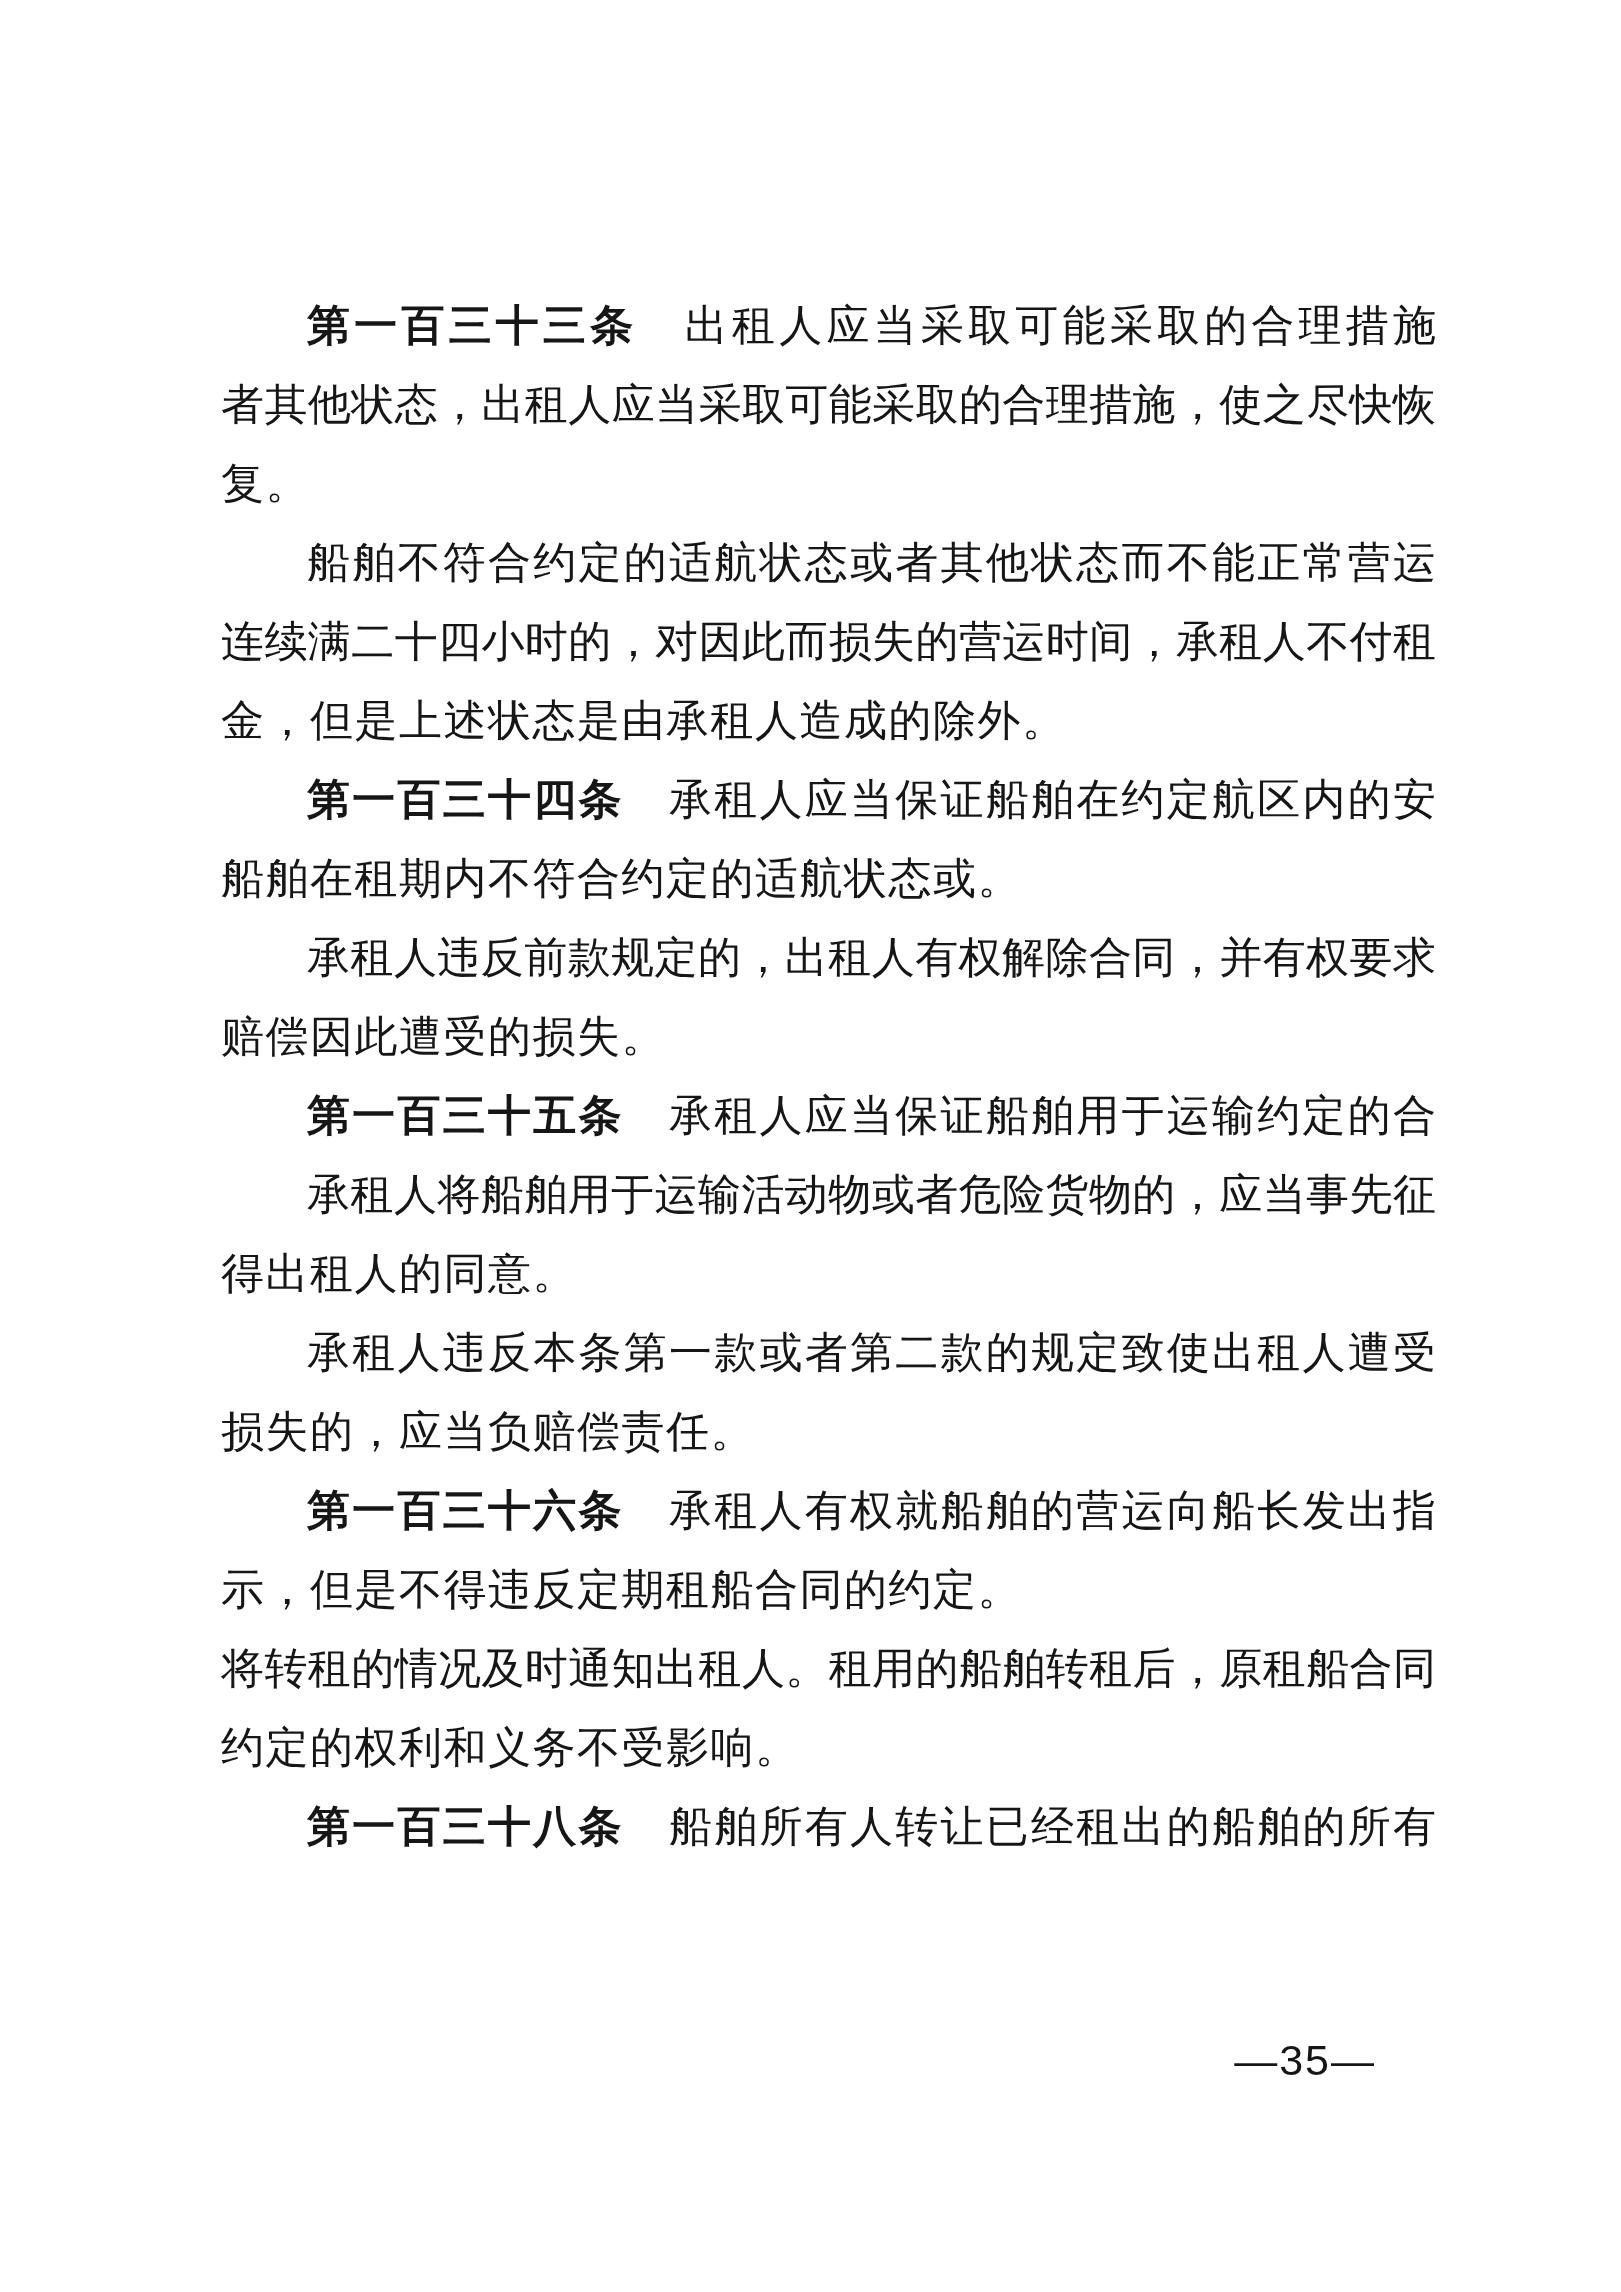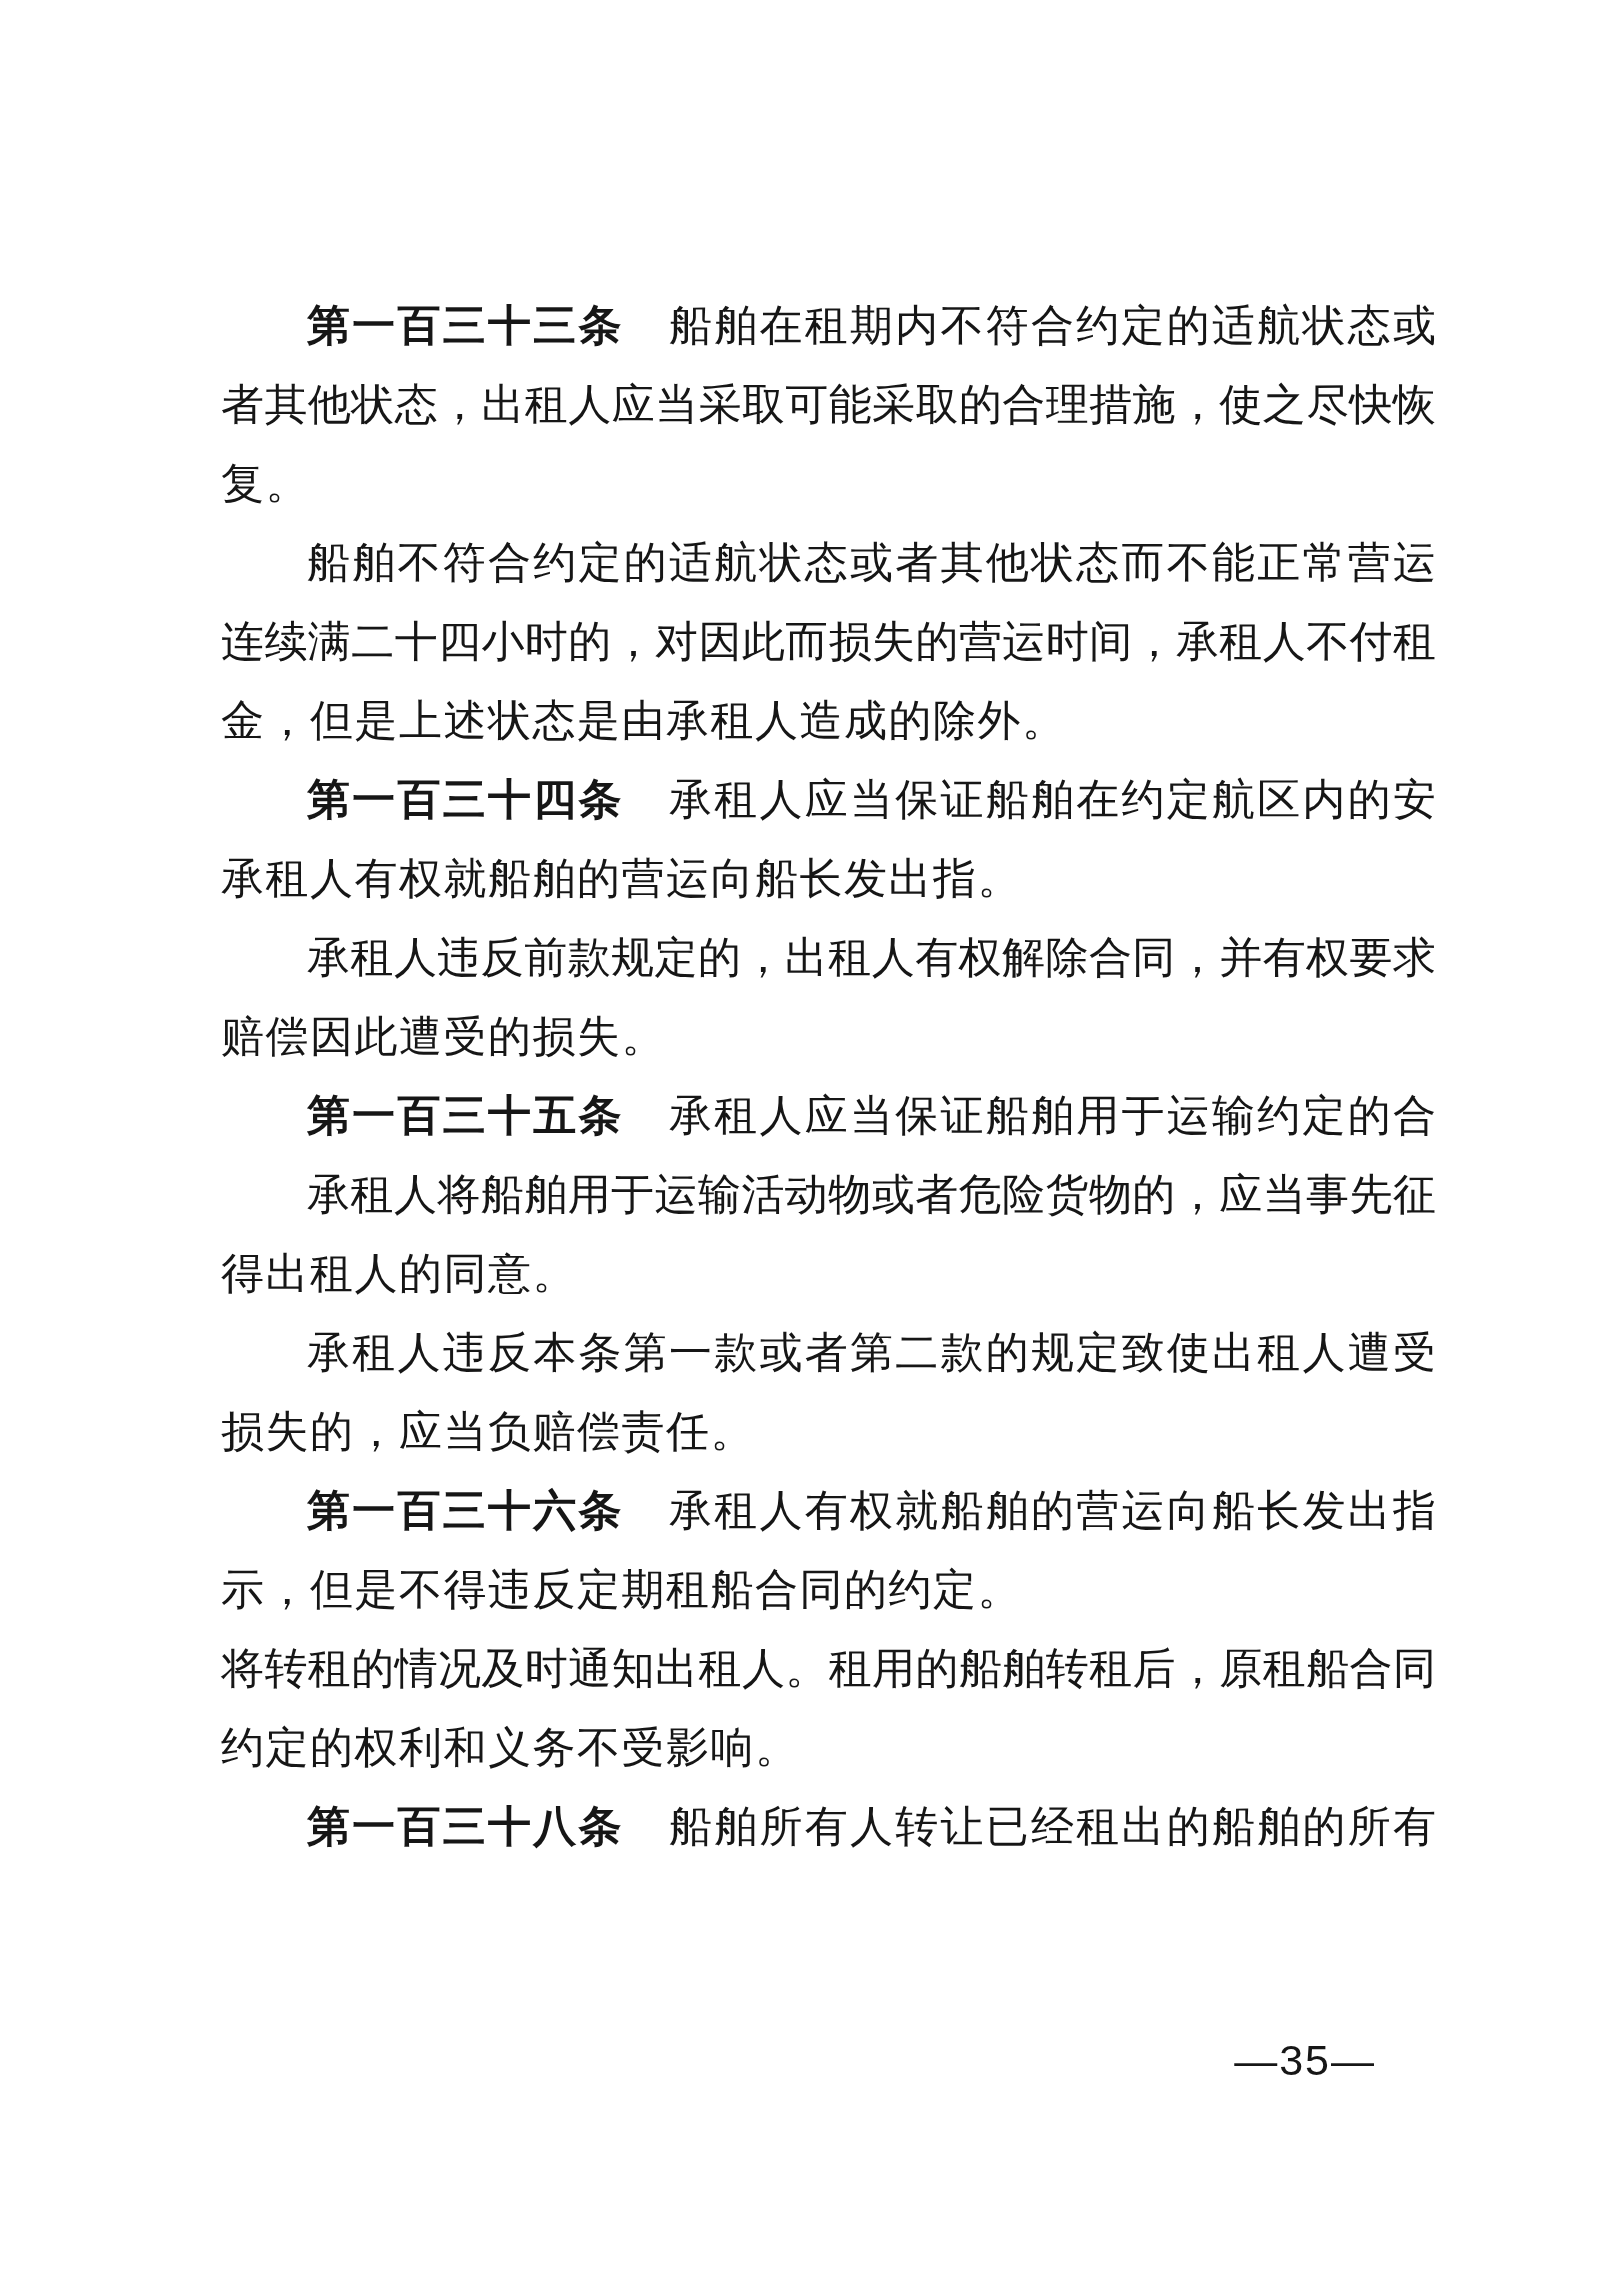--- a/index.html
+++ b/index.html
@@ -52,28 +52,28 @@
     font-size: 43px;
     line-height: 47px;
     letter-spacing: 2px;
     font-family: Liberation Sans, sans-serif;
   }
 </style>
 </head>
 <body>
 
 <div class="doc">
-  <div class="line indent fill"><span class="art">第一百三十三条</span><span>　船舶在租期内不符合约定的适航状态或</span></div>
+  <div class="line indent fill"><span class="art">第一百三十三条</span><span>　出租人应当采取可能采取的合理措施</span></div>
   <div class="line fill"><span>者其他状态，出租人应当采取可能采取的合理措施，使之尽快恢</span></div>
   <div class="line end"><span>复。</span></div>
   <div class="line indent fill"><span>船舶不符合约定的适航状态或者其他状态而不能正常营运</span></div>
   <div class="line fill"><span>连续满二十四小时的，对因此而损失的营运时间，承租人不付租</span></div>
   <div class="line end"><span>金，但是上述状态是由承租人造成的除外。</span></div>
   <div class="line indent fill"><span class="art">第一百三十四条</span><span>　承租人应当保证船舶在约定航区内的安</span></div>
-  <div class="line end"><span>承租人有权就船舶的营运向船长发出指。</span></div>
+  <div class="line end"><span>船舶在租期内不符合约定的适航状态或。</span></div>
   <div class="line indent fill"><span>承租人违反前款规定的，出租人有权解除合同，并有权要求</span></div>
   <div class="line end"><span>赔偿因此遭受的损失。</span></div>
   <div class="line indent fill"><span class="art">第一百三十五条</span><span>　承租人应当保证船舶用于运输约定的合</span></div>
   <div class="line indent fill"><span>承租人将船舶用于运输活动物或者危险货物的，应当事先征</span></div>
   <div class="line end"><span>得出租人的同意。</span></div>
   <div class="line indent fill"><span>承租人违反本条第一款或者第二款的规定致使出租人遭受</span></div>
   <div class="line end"><span>损失的，应当负赔偿责任。</span></div>
   <div class="line indent fill"><span class="art">第一百三十六条</span><span>　承租人有权就船舶的营运向船长发出指</span></div>
   <div class="line end"><span>示，但是不得违反定期租船合同的约定。</span></div>
   <div class="line fill"><span>将转租的情况及时通知出租人。租用的船舶转租后，原租船合同</span></div>

